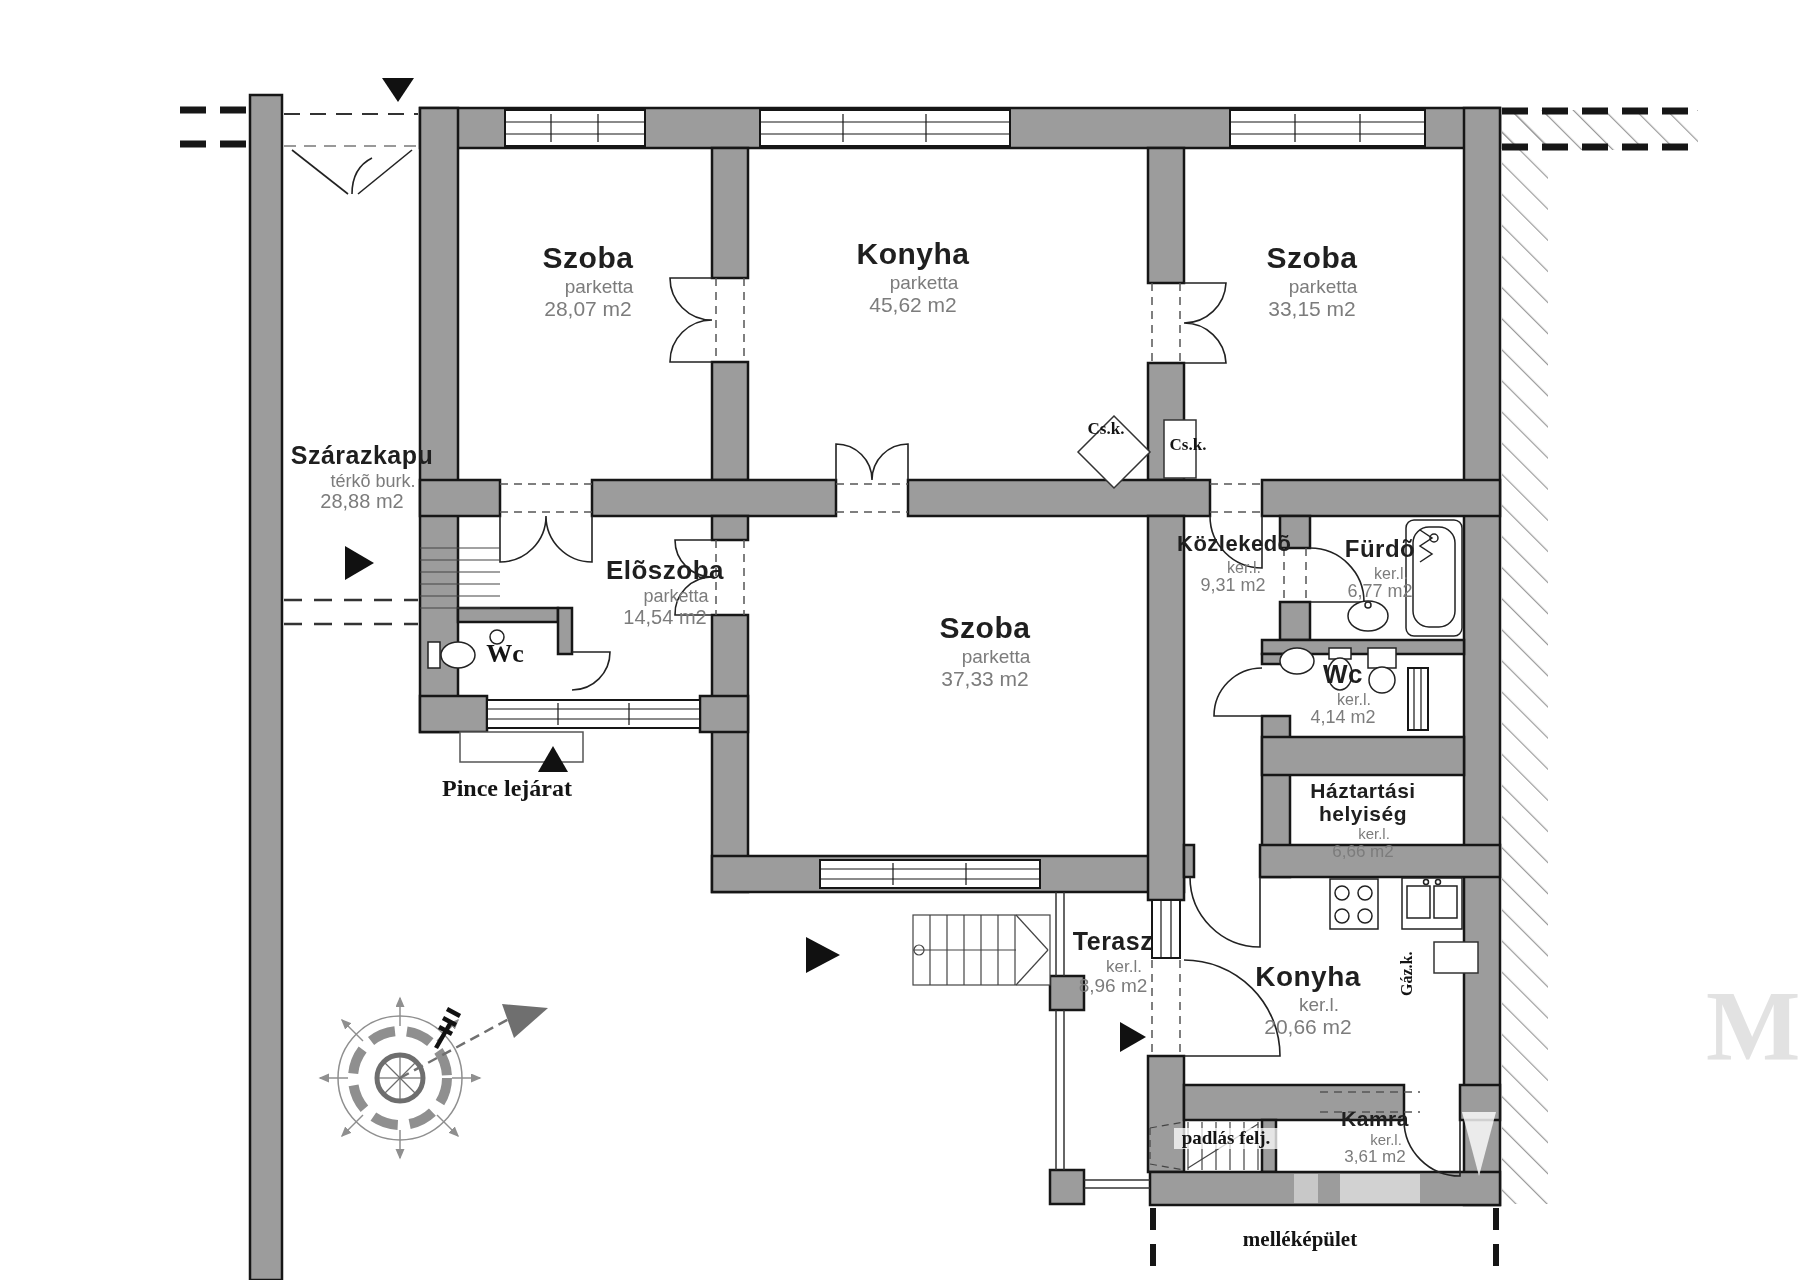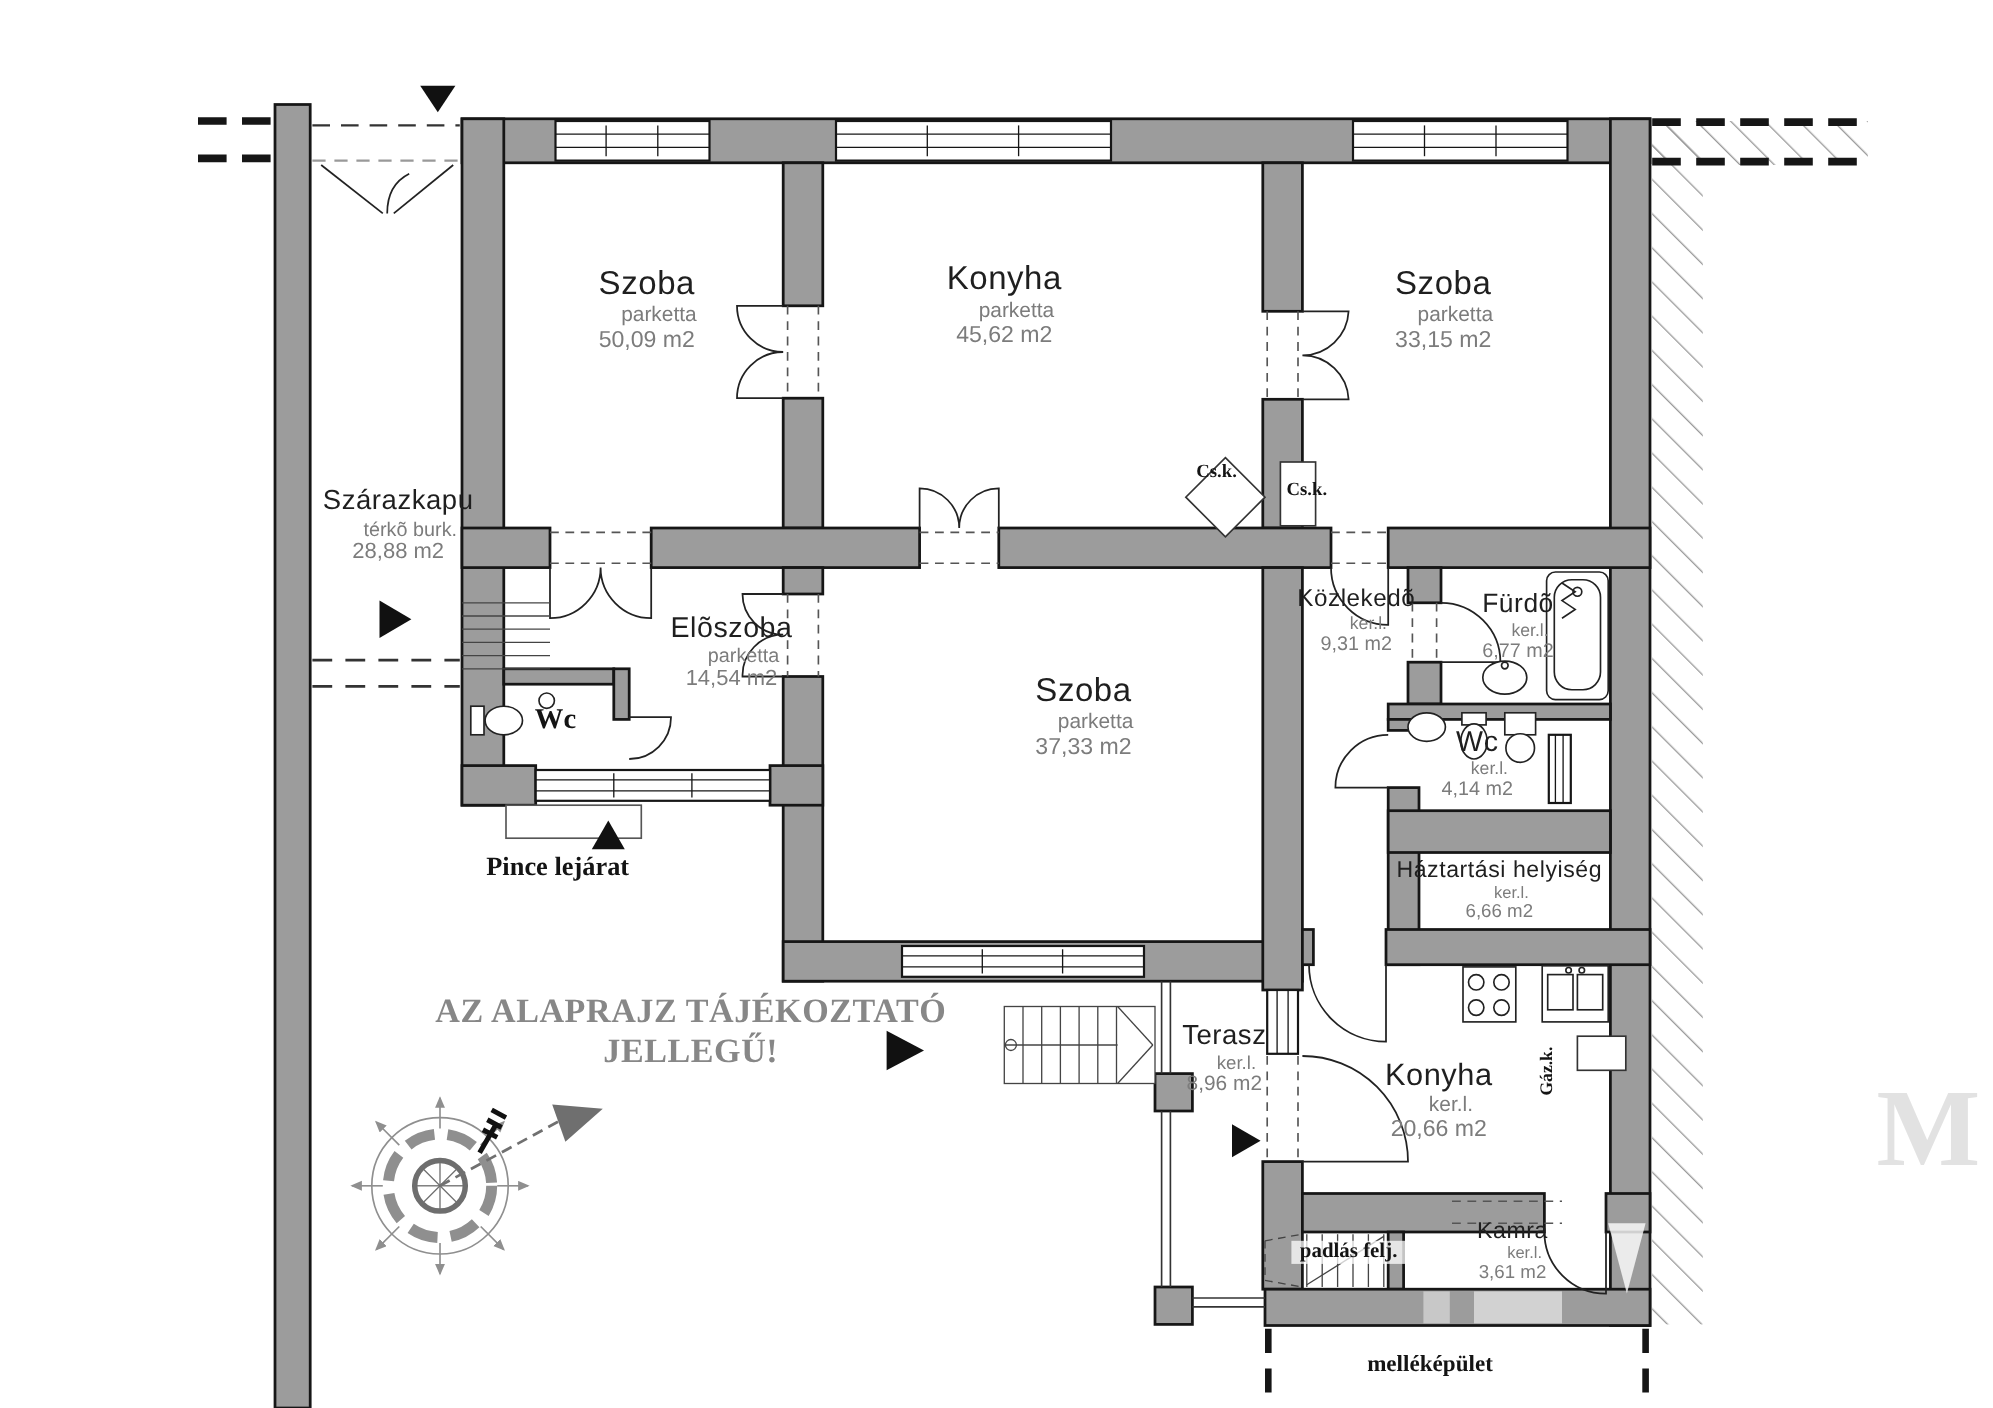--- a/index.html
+++ b/index.html
@@ -1,20 +1,20 @@
 <!DOCTYPE html>
 <html><head>
 <meta charset="utf-8">
 <style>
   html,body{margin:0;padding:0;background:#fff;}
   .canvas{position:relative;width:1812px;height:1280px;background:#ffffff;overflow:hidden;
           font-family:"Liberation Sans",sans-serif;}
   .plan-svg{position:absolute;left:0;top:0;}
   .lbl{position:absolute;text-align:center;line-height:1.08;pointer-events:none;}
-  .rn{font-weight:400;color:#1f1f1f;letter-spacing:.5px;font-size:28px;}
+  .rn{font-weight:700;color:#1f1f1f;letter-spacing:.5px;font-size:28px;}
   .rf{font-size:19px;color:#7c7c7c;margin-top:3px;padding-left:22px;}
   .ra{font-size:21px;color:#7c7c7c;}
   .serif{font-family:"Liberation Serif",serif;font-weight:700;color:#141414;}
   .disclaimer{position:absolute;left:358px;top:901px;width:540px;text-align:center;
               font-family:"Liberation Serif",serif;font-weight:700;font-size:31px;
               color:#878787;letter-spacing:.5px;}
   .gazk{position:absolute;left:1398px;top:922px;height:74px;writing-mode:vertical-rl;
         transform:rotate(180deg);font-family:"Liberation Serif",serif;font-weight:700;
         font-size:16px;color:#141414;}
   .padlas-chip{background:rgba(255,255,255,.75);padding:0 2px;text-align:center;}
@@ -318,21 +318,21 @@
   <g>
     <rect x="1340" y="1174" width="80" height="29" fill="rgba(255,255,255,0.55)"></rect>
     <rect x="1294" y="1174" width="24" height="29" fill="rgba(255,255,255,0.45)"></rect>
     <polygon points="1462,1112 1479,1176 1496,1112" fill="rgba(255,255,255,0.8)"></polygon>
   </g>
 </svg>
 
 <div class="lbl" style="left:458px;top:242px;width:260px">
   <div class="rn" style="font-size:30px">Szoba</div>
   <div class="rf">parketta</div>
-  <div class="ra">50,09 m2</div>
+  <div class="ra">28,07 m2</div>
 </div>
 
 <div class="lbl" style="left:748px;top:238px;width:330px">
   <div class="rn" style="font-size:30px">Konyha</div>
   <div class="rf">parketta</div>
   <div class="ra">45,62 m2</div>
 </div>
 
 <div class="lbl" style="left:1184px;top:242px;width:256px">
   <div class="rn" style="font-size:30px">Szoba</div>
@@ -397,21 +397,20 @@
   <div class="rf">ker.l.</div>
   <div class="ra">20,66 m2</div>
 </div>
 
 <div class="lbl" style="left:1300px;top:1108px;width:150px">
   <div class="rn" style="font-size:21px">Kamra</div>
   <div class="rf" style="font-size:15px;margin-top:1px">ker.l.</div>
   <div class="ra" style="font-size:17px">3,61 m2</div>
 </div>
 
-<div class="disclaimer">AZ ALAPRAJZ TÁJÉKOZTATÓ JELLEGŰ!</div>
 
 <div class="lbl serif" style="left:412px;top:776px;width:190px;font-size:24px;font-weight:700">Pince lejárat</div>
 
 <div class="lbl serif padlas-chip" style="left:1174px;top:1128px;width:100px;font-size:19px">padlás felj.</div>
 
 <div class="lbl serif" style="left:1200px;top:1228px;width:200px;font-size:21px">melléképület</div>
 
 <div class="lbl serif" style="left:1076px;top:420px;width:60px;font-size:17px">Cs.k.</div>
 
 <div class="lbl serif" style="left:1158px;top:436px;width:60px;font-size:17px">Cs.k.</div>

